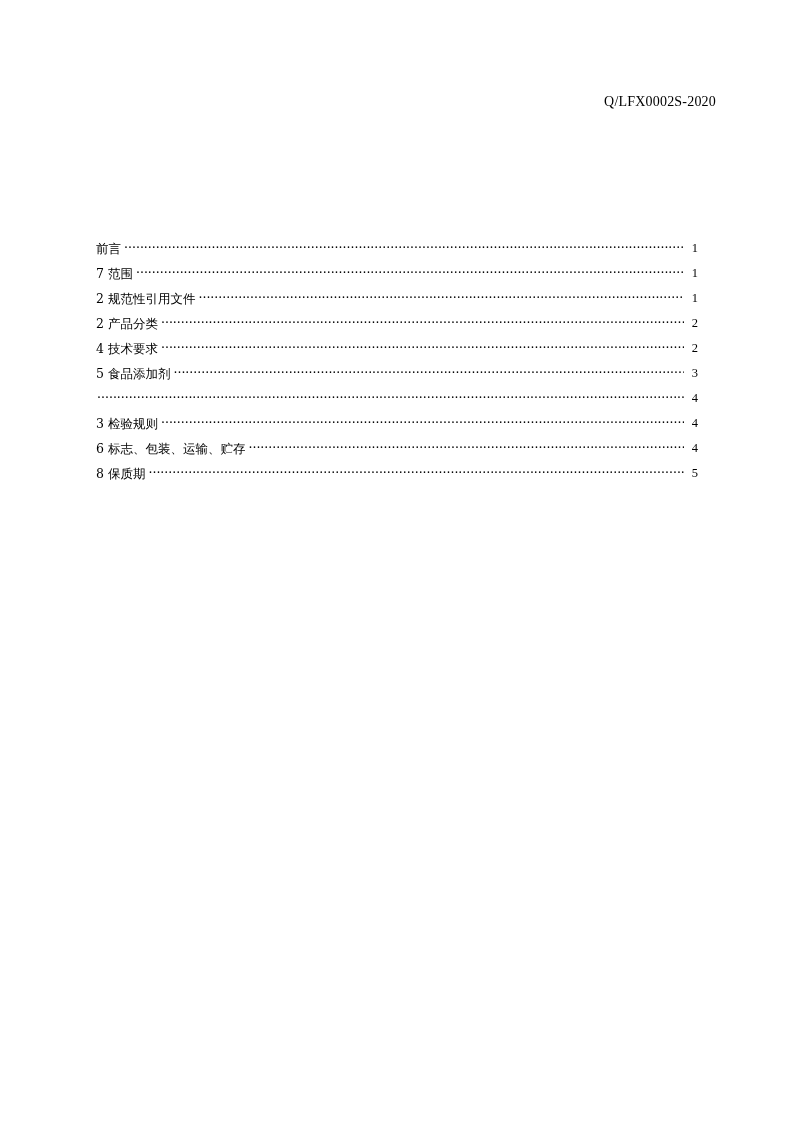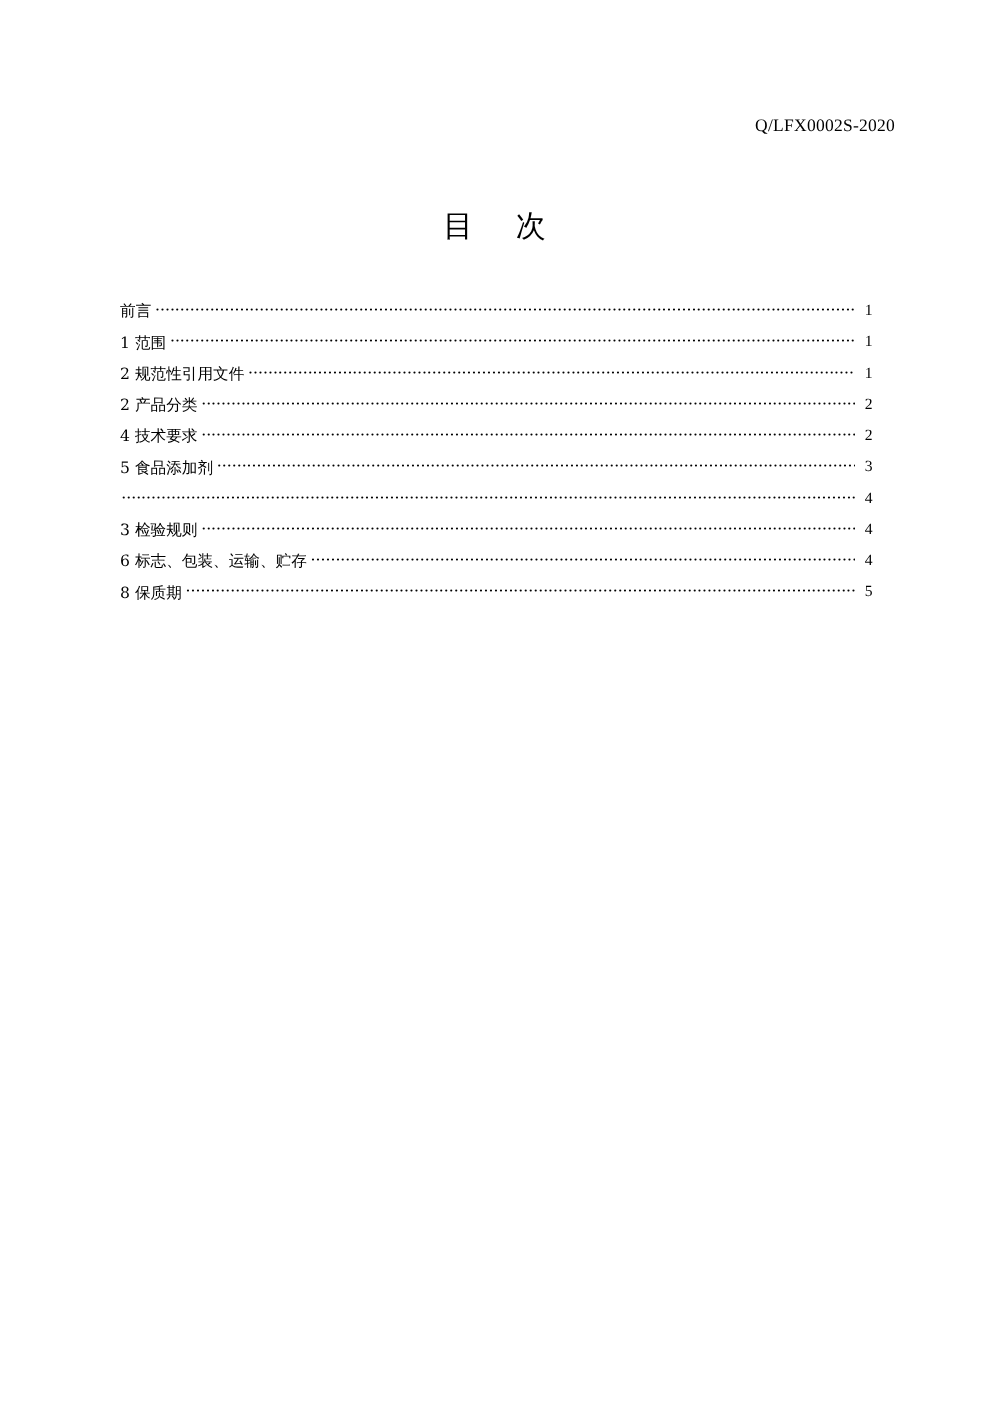--- a/index.html
+++ b/index.html
@@ -84,34 +84,31 @@
     font-size: 12.5px;
   }
 </style>
 </head>
 <body>
 
 <div class="page">
 
   <div class="doc-code">Q/LFX0002S-2020</div>
 
-  <div class="toc-title">
-    <span>目</span><span class="gap"></span><span>次</span>
-  </div>
 
   <div class="toc">
 
     <div class="toc-row">
       <span class="toc-label">前言</span>
       <span class="toc-leader">········································································································································································································</span>
       <span class="toc-page">1</span>
     </div>
 
     <div class="toc-row">
-      <span class="toc-label">1  范围</span>
+      <span class="toc-label">7  范围</span>
       <span class="toc-leader">········································································································································································································</span>
       <span class="toc-page">1</span>
     </div>
 
     <div class="toc-row">
       <span class="toc-label">2  规范性引用文件</span>
       <span class="toc-leader">········································································································································································································</span>
       <span class="toc-page">1</span>
     </div>
 

